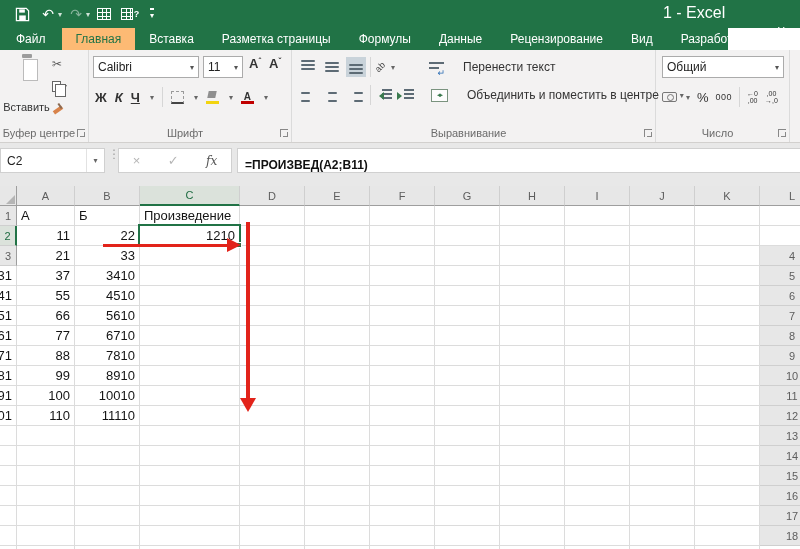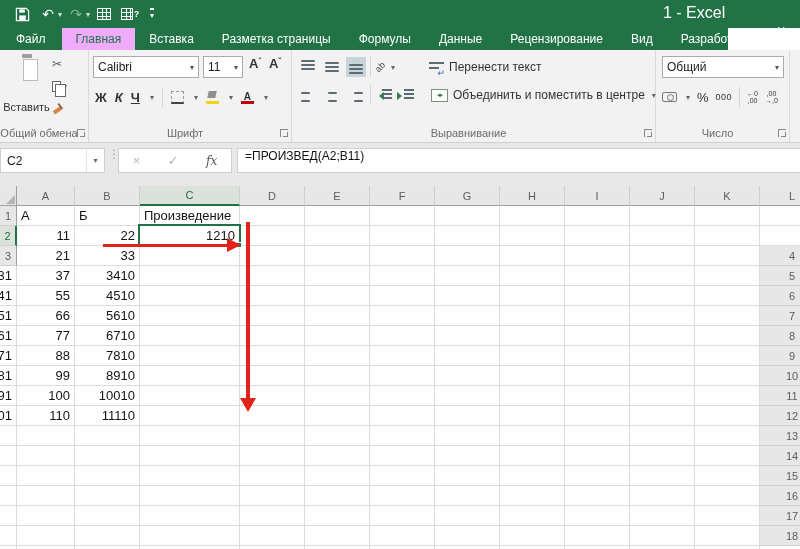--- a/index.html
+++ b/index.html
@@ -20,21 +20,21 @@
       linear-gradient(#fff,#fff) 0 3px/14px 1px no-repeat,
       linear-gradient(#fff,#fff) 0 7px/14px 1px no-repeat,
       linear-gradient(#fff,#fff) 4px 0/1px 12px no-repeat,
       linear-gradient(#fff,#fff) 8px 0/1px 12px no-repeat; }
   .qmark { color:#fff; font-size:9px; font-weight:bold; margin-left:1px; }
   .qat-custom { border-top:2px solid #fff; color:#fff; font-size:8px; padding-top:1px; margin-left:6px; }
   .wtitle { position:absolute; left:663px; top:0; height:26px; line-height:26px; color:#fff; font-size:16px; }
   
   .tabrow { position:absolute; left:0; top:28px; width:728px; height:22px; background:#217346; display:flex; align-items:stretch; }
   .tab { color:#fff; font-size:12px; padding:0 14px; display:flex; align-items:center; cursor:default; white-space:nowrap; }
-  .tab.active { background:#f0abfc; color:#217346; }
+  .tab.active { background:#fdba74; color:#217346; }
   .tab.file { padding:0 16px; }
   .tellme { margin-left:auto; display:flex; align-items:center; color:#fff; font-size:12px; gap:5px; padding-right:0; }
   .bulb { width:10px; height:14px; position:relative; }
   .bulb::before { content:""; position:absolute; left:1px; top:0; width:8px; height:8px; border:1px solid #fff; border-radius:50%; }
   .bulb::after { content:""; position:absolute; left:3px; top:9px; width:4px; height:3px; border-bottom:1px solid #fff; border-top:1px solid #fff; }
   
   .ribbon { position:absolute; left:0; top:50px; width:800px; height:93px; background:#f3f2f2; border-bottom:1px solid #d2d0ce; }
   .group { position:absolute; top:0; height:92px; border-right:1px solid #dbdbdb; }
   .glabel { position:absolute; bottom:3px; left:0; right:10px; text-align:center; font-size:11px; color:#6b6b6b; white-space:nowrap; }
   .launcher { position:absolute; right:3px; bottom:5px; width:8px; height:8px; border-left:1px solid #888; border-top:1px solid #888; }
@@ -80,21 +80,21 @@
   .al-top { justify-content:flex-start; } .al-mid { justify-content:center; } .al-bot { justify-content:flex-end; }
   .al-l i:nth-child(even), .al-r i:nth-child(even), .al-c i:nth-child(even) { width:9px; }
   .al-l { align-items:flex-start; } .al-c { align-items:center; } .al-r { align-items:flex-end; }
   .orient { font-size:9px; color:#444; transform:rotate(-45deg); display:inline-block; }
   .ind { position:relative; width:18px; height:14px; }
   .ind i { position:absolute; right:1px; height:2px; background:#5d6b75; width:10px; }
   .ind i:nth-child(1){top:1px;} .ind i:nth-child(2){top:5px;} .ind i:nth-child(3){top:9px;}
   .ind::after { content:""; position:absolute; left:0; top:4px; border:4px solid transparent; }
   .ind-dec::after { border-right:5px solid #3a7a4e; }
   .ind-inc::after { border-left:5px solid #3a7a4e; }
-  .ribtn { display:flex; align-items:center; gap:5px; font-size:12px; color:#333; white-space:nowrap; }
+  .ribtn { display:flex; align-items:center; gap:19px; font-size:12px; color:#333; white-space:nowrap; }
   .wrap-ic { width:15px; height:13px; position:relative;
     background: linear-gradient(#5d6b75,#5d6b75) 0 1px/15px 2px no-repeat,
                 linear-gradient(#5d6b75,#5d6b75) 0 6px/10px 2px no-repeat; }
   .wrap-ic::after { content:"↵"; position:absolute; right:-1px; bottom:-4px; color:#2f6fb5; font-size:9px; }
   .merge-ic { width:17px; height:13px; border:1px solid #7a937f; display:flex; align-items:center; justify-content:center; font-size:7px; color:#3a7a4e; letter-spacing:-1px; background:#fdfdfd; }
   
   .g-num { left:656px; width:134px; }
   .numrow2 { position:absolute; left:6px; top:36px; display:flex; align-items:center; gap:7px; height:22px; }
   .cur-ic { width:15px; height:10px; border:1px solid #777; border-radius:2px; position:relative; }
   .cur-ic::after { content:""; position:absolute; left:4px; top:1px; width:5px; height:5px; border:1px solid #777; border-radius:50%; }
@@ -103,21 +103,21 @@
   .dec { display:flex; flex-direction:column; line-height:7px; font-size:7px; color:#333; text-align:center; }
   .cutoff { position:absolute; left:792px; top:95px; font-size:15px; color:#444; }
   
   .fbar { position:absolute; left:0; top:143px; width:800px; height:43px; background:#e8e8e8; }
   .namebox { position:absolute; left:0px; top:5px; width:105px; height:25px; background:#fff; border:1px solid #d0d0d0; display:flex; align-items:center; font-size:12px; color:#222; padding-left:6px; }
   .nb-dd { margin-left:auto; width:18px; text-align:center; font-size:8px; color:#666; border-left:1px solid #e2e2e2; align-self:stretch; line-height:23px; }
   .fdots { position:absolute; left:108px; top:8px; color:#a0a0a0; font-size:12px; letter-spacing:0; line-height:6px; width:6px; }
   .fbuttons { position:absolute; left:118px; top:5px; width:114px; height:25px; background:#fff; border:1px solid #d0d0d0; display:flex; align-items:center; justify-content:space-around; }
   .fbtn { font-size:13px; color:#b5b5b5; }
   .fbtn.fx { color:#555; font-family:"DejaVu Serif", serif; font-style:italic; font-size:12px; }
-  .finput { position:absolute; left:237px; top:5px; width:563px; height:25px; background:#fff; border:1px solid #d0d0d0; border-right:none; display:flex; align-items:flex-start; padding-left:7px; font-size:12px; color:#111; }
+  .finput { position:absolute; left:237px; top:5px; width:563px; height:25px; background:#fff; border:1px solid #d0d0d0; border-right:none; display:flex; align-items:flex-end; padding-left:7px; font-size:12px; color:#111;font-weight:bold; }
   
   #grid { position:absolute; left:0; top:186px; width:800px; height:363px; overflow:hidden; display:grid;
     grid-template-columns:17px 58px 65px 100px repeat(9,65px); grid-auto-rows:20px; background:#fff; }
   .corner { background:#e7e7e7; border-right:1px solid #9e9e9e; border-bottom:1px solid #9e9e9e; position:relative; }
   .corner::after { content:""; position:absolute; right:1px; bottom:1px; width:0; height:0; border-left:9px solid transparent; border-bottom:9px solid #b5b5b5; }
   .colhdr { background:#e7e7e7; border-right:1px solid #cfcfcf; border-bottom:1px solid #9e9e9e; font-size:11px; color:#5d5d5d; display:flex; align-items:center; justify-content:center; }
   .colhdr.selh { background:#dbe2db; border-bottom:2px solid #217346; color:#1e6b41; }
   .rowhdr { background:#e7e7e7; border-bottom:1px solid #cfcfcf; border-right:1px solid #9e9e9e; font-size:11px; color:#5d5d5d; display:flex; align-items:center; justify-content:center; }
   .rowhdr.selh { background:#dbe2db; border-right:2px solid #217346; color:#1e6b41; }
   .cell { border-right:1px solid #dcdcdc; border-bottom:1px solid #dcdcdc; font-size:13px; color:#141414; display:flex; align-items:center; padding:0 4px; overflow:hidden; white-space:nowrap; }
@@ -188,21 +188,21 @@
       <div class="clipcol">
         <span class="ci">✂</span>
         <span class="ci">
             <span class="copy-ic"></span>
             <span class="cdd">▾</span>
           </span>
         <span class="ci">
             <span class="brush-ic"></span>
           </span>
       </div>
-      <div class="glabel">Общий обмена</div>
+      <div class="glabel">Буфер центре</div>
       <span class="launcher"></span>
     </div>
 
     <div class="group g-font">
       <div class="combo" style="left:4px; top:6px; width:106px;">
         <span class="cv">Calibri</span>
         <span class="ca">▾</span>
       </div>
       <div class="combo" style="left:114px; top:6px; width:40px;">
         <span class="cv">11</span>

